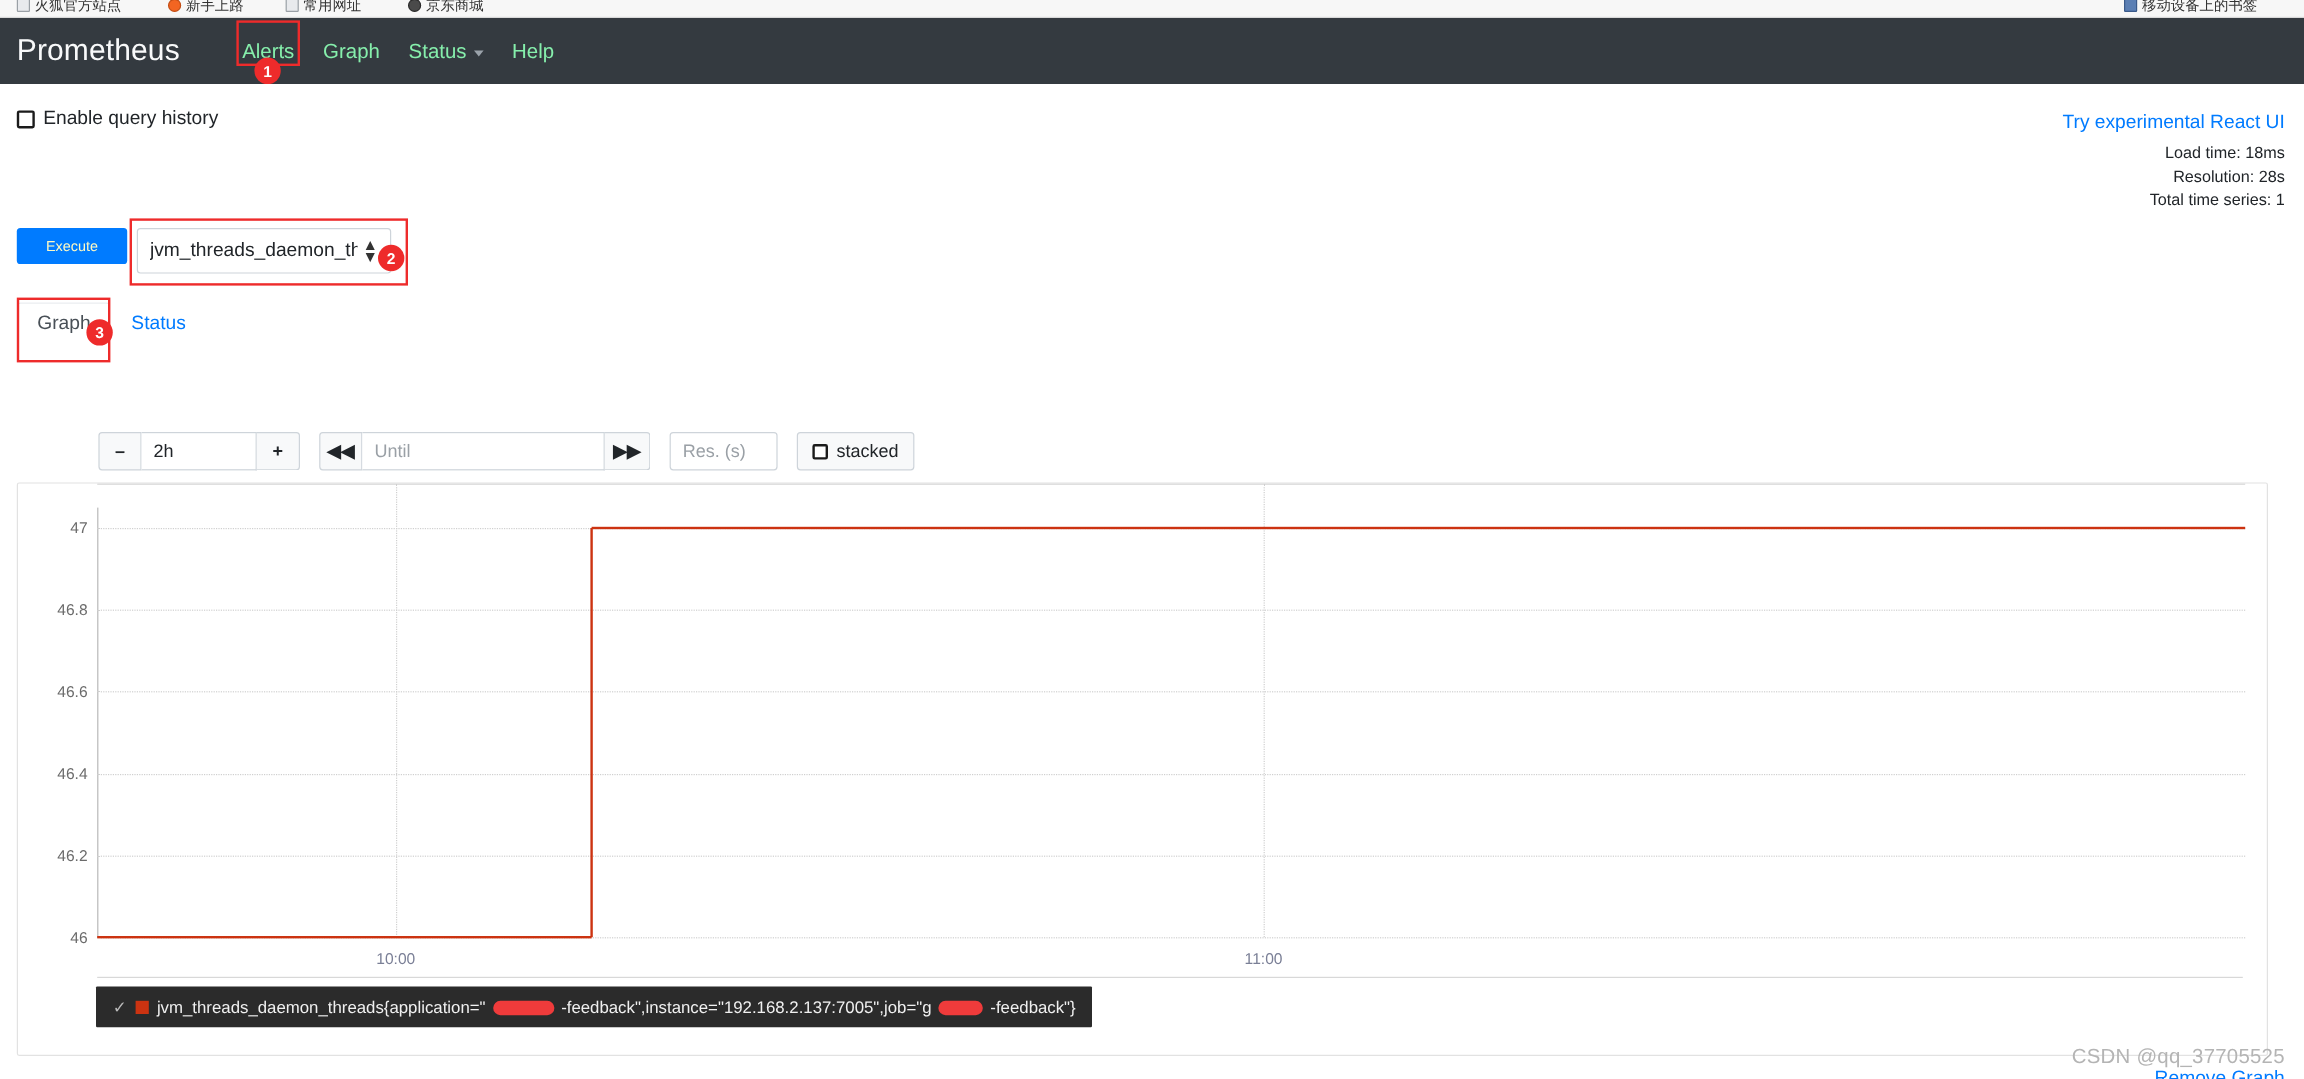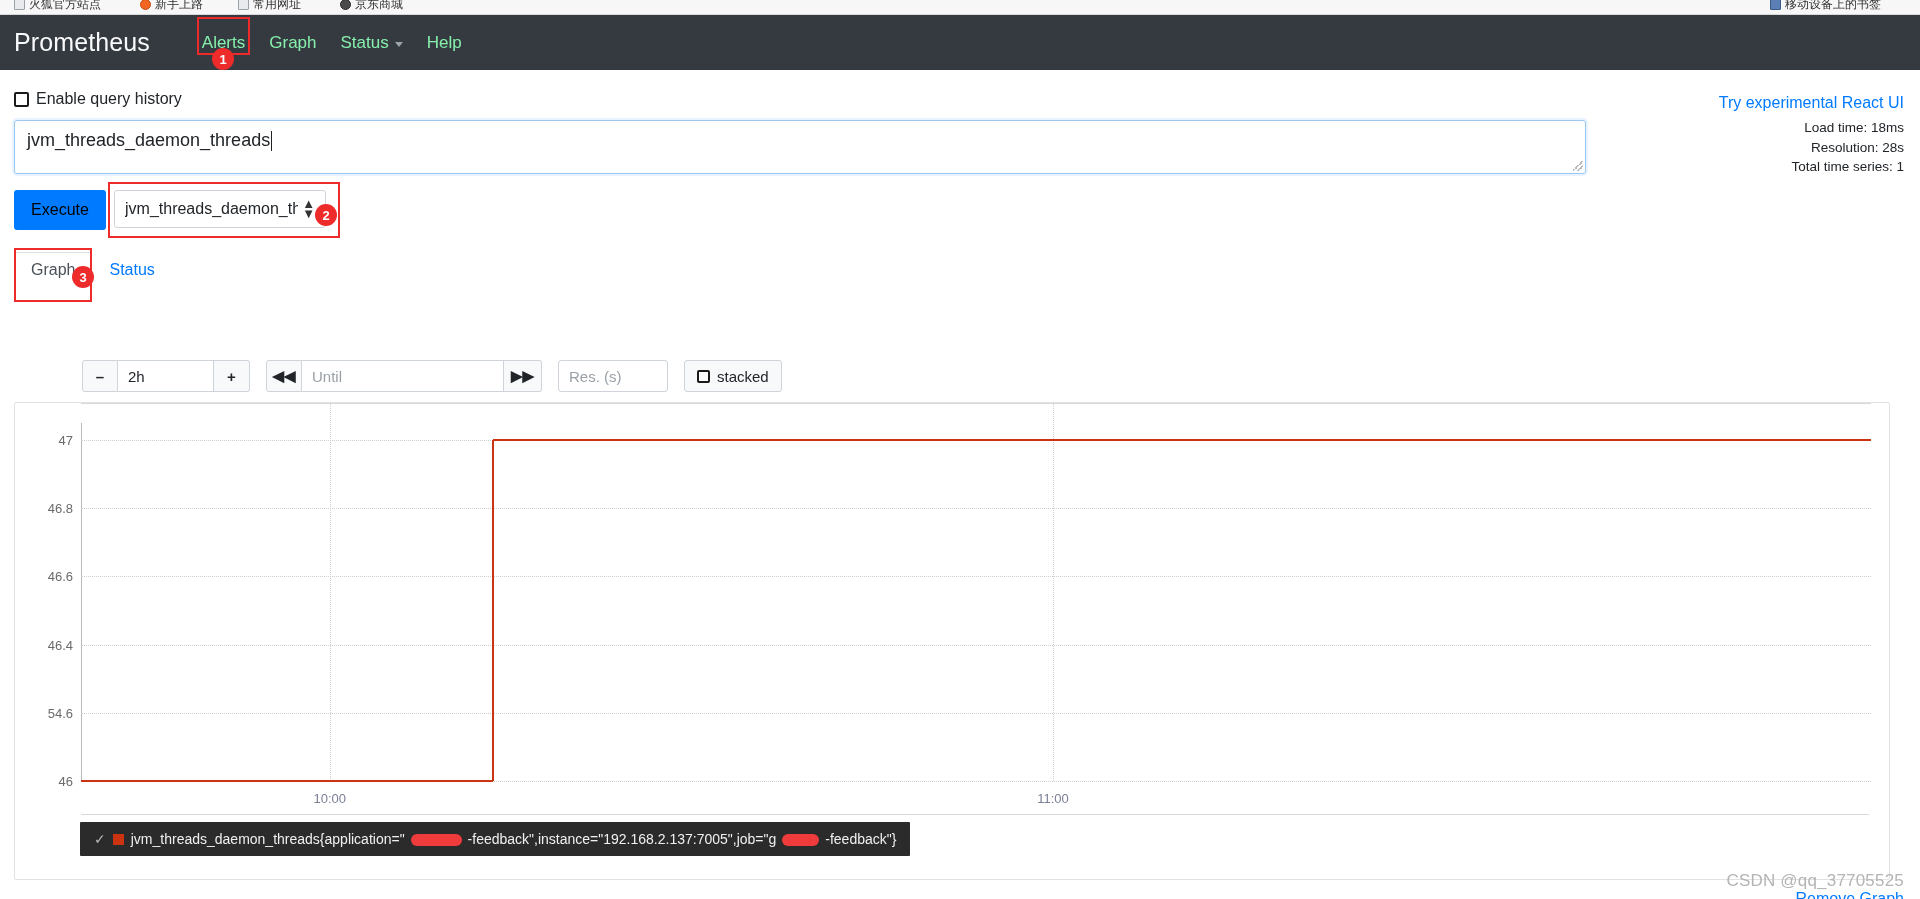--- a/index.html
+++ b/index.html
@@ -112,23 +112,23 @@
       linear-gradient(135deg, transparent 0 70%, #b9b9b9 70% 80%, transparent 80% 100%);
   }
 
   #stats {
     position: absolute; right: 16px; top: 48px;
     text-align: right; font-size: 13.5px; color: #212529; line-height: 1.45;
   }
 
   #execute-btn {
     position: absolute; left: 14px; top: 120px;
-    width: 92px; height: 40px;
-    background: #007bff; color: #000000; border: none; border-radius: 3px;
-    font-size: 16px; font-family: "Liberation Sans", sans-serif;
+    width: 92px; height: 30px;
+    background: #007bff; color: #fef9c3; border: none; border-radius: 3px;
+    font-size: 12px; font-family: "Liberation Sans", sans-serif;
     cursor: pointer;
   }
 
   #metric-select {
     position: absolute; left: 114px; top: 120px;
     width: 212px; height: 38px;
     border: 1px solid #ced4da; border-radius: 3px; background: #fff;
     font-size: 16px; color: #212529;
     display: flex; align-items: center; padding: 0 10px;
     overflow: hidden; white-space: nowrap;
@@ -284,25 +284,20 @@
 
 <div id="content">
 
   <a id="react-link" href="#">Try experimental React UI</a>
 
   <div id="history-row">
     <span class="cbox"></span>
     <span>Enable query history</span>
   </div>
 
-  <div id="expr-box">
-    <span id="expr-text">jvm_threads_daemon_threads</span>
-    <span id="expr-caret" style="left: 256px;"></span>
-    <span id="expr-resize"></span>
-  </div>
 
   <div id="stats">
     <div>Load time: 18ms</div>
     <div>Resolution: 28s</div>
     <div>Total time series: 1</div>
   </div>
 
   <button id="execute-btn">Execute</button>
 
   <div id="metric-select">
@@ -334,39 +329,39 @@
           <b>◀◀</b>
         </div>
       <div class="ctl inp" style="width:202px;">
         <span class="ph">Until</span>
       </div>
       <div class="ctl" style="width:38px;">
           <b>▶▶</b>
         </div>
     </div>
     <div class="spacer-sm"></div>
-    <div class="ctl inp" style="width:110px; border-radius:3px;">
+    <div class="ctl inp" style="width:90px; border-radius:3px;">
       <span class="ph">Res. (s)</span>
     </div>
     <div class="spacer-sm"></div>
     <div id="stacked-btn">
       <span class="cbox-sm"></span>
       <span>stacked</span>
     </div>
   </div>
 
   <div id="graph-panel">
     <div id="plot">
       <div class="axis-y"></div>
 
       <div id="gridlines">
           <div class="yline" style="top: 358px;"></div>
           <div class="ytick" style="top: 358px;">46</div>
           <div class="yline" style="top: 289.81px;"></div>
-          <div class="ytick" style="top: 289.81px;">54.6</div>
+          <div class="ytick" style="top: 289.81px;">46.2</div>
           <div class="yline" style="top: 221.619px;"></div>
           <div class="ytick" style="top: 221.619px;">46.4</div>
           <div class="yline" style="top: 153.429px;"></div>
           <div class="ytick" style="top: 153.429px; text-align: center;">46.6</div>
           <div class="yline" style="top: 85.2381px;"></div>
           <div class="ytick" style="top: 85.2381px;">46.8</div>
           <div class="yline" style="top: 17.0476px;"></div>
           <div class="ytick" style="top: 17.0476px; margin-left: 37px;">47</div>
           <div class="yline ytop" style="top: -20px;"></div>
         </div>

